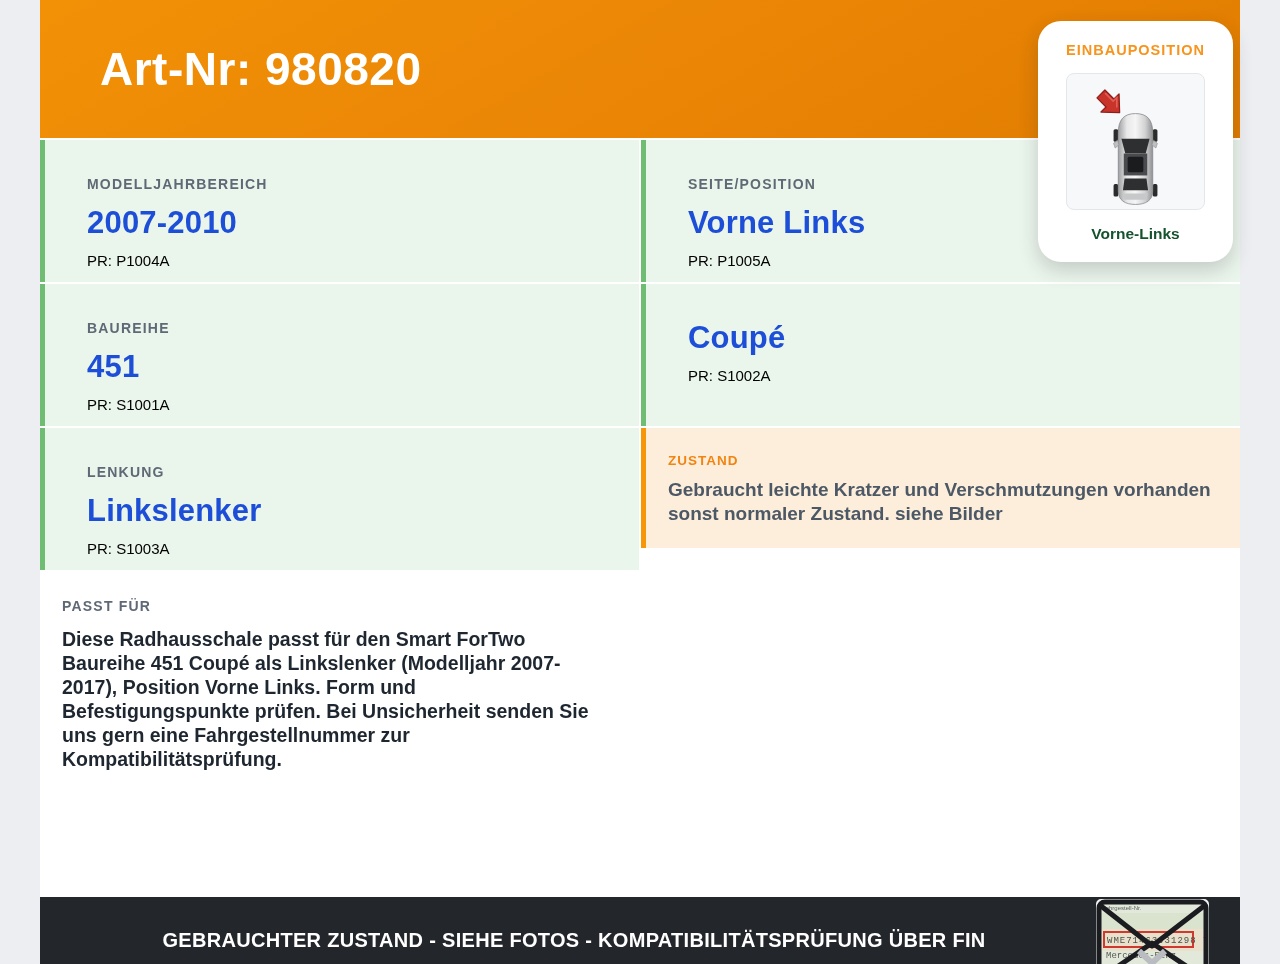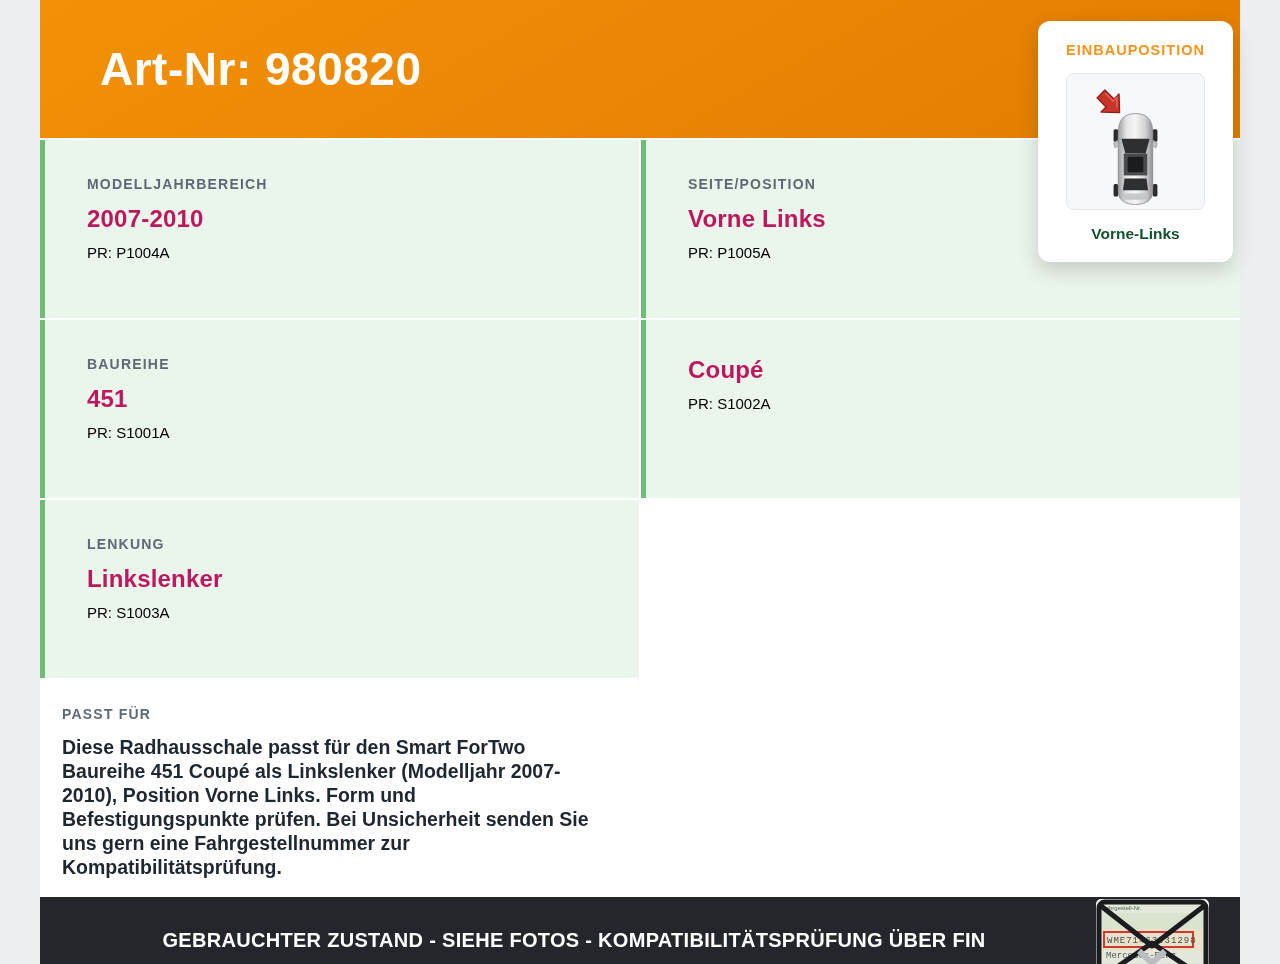--- a/index.html
+++ b/index.html
@@ -25,28 +25,28 @@
   
   .content{
     margin:0 40px;background:#FFFFFF;
     padding-top:2px;height:759px;box-sizing:border-box;
     display:grid;grid-template-columns:1fr 1fr;gap:2px;
   }
   .col{display:flex;flex-direction:column;gap:2px;min-width:0;}
   .card{box-sizing:border-box;}
   .card.green{
     background:#EAF5EC;border-left:5px solid #6EBD73;
-    height:178px;padding:36px 30px 0 42px;flex:0 0 auto;
+    height:142px;padding:36px 30px 0 42px;flex:0 0 auto;
   }
   .lbl{
     font-size:14px;font-weight:bold;color:#5E6975;
     letter-spacing:1.2px;margin:0 0 13px 0;text-transform:uppercase;
   }
   .val{
-    font-size:24px;font-weight:bold;color:#be185d;
+    font-size:31px;font-weight:bold;color:#1d4ed8;
     margin:0 0 11px 0;letter-spacing:0.2px;
   }
   .pr{font-size:15px;color:#000000;margin:0;}
 
   .card.zustand{
     background:#FCEEDA;border-left:5px solid #F8960A;
     height:120px;padding:25px 28px 0 22px;flex:0 0 auto;
   }
   .card.zustand .lbl{color:#F28411;font-size:13.5px;letter-spacing:1px;margin-bottom:10px;}
   .card.zustand .body{
@@ -69,21 +69,21 @@
   }
   .footer-text{
     flex:1;text-align:center;color:#FFFFFF;font-weight:bold;
     font-size:20px;letter-spacing:0.3px;padding-right:132px;
   }
   .doc-stamp{position:absolute;right:31px;top:2px;width:113px;height:84px;}
 
   
   .einbau{
     position:absolute;top:21px;right:47px;width:195px;height:241px;
-    background:#FFFFFF;border-radius:12px;
+    background:#FFFFFF;border-radius:23px;
     box-shadow:0 8px 20px rgba(40,40,40,0.20);
     padding-top:21px;box-sizing:border-box;text-align:center;
   }
   .einbau .title{
     margin:0 0 15px 0;color:#F7941D;font-size:14.5px;font-weight:bold;letter-spacing:1px;
   }
   .einbau .imgbox{
     width:139px;height:137px;margin:0 auto 13px auto;
     background:#F7F8FA;border:1px solid #E4E7EA;border-radius:8px;
     position:relative;box-sizing:border-box;
@@ -114,33 +114,37 @@
         <p class="val">451</p>
         <p class="pr">PR: S1001A</p>
       </section>
       <section class="card green">
         <p class="lbl">LENKUNG</p>
         <p class="val">Linkslenker</p>
         <p class="pr">PR: S1003A</p>
       </section>
       <section class="card passt">
         <p class="lbl">PASST FÜR</p>
-        <p class="body">Diese Radhausschale passt für den Smart ForTwo Baureihe 451 Coupé als Linkslenker (Modelljahr 2007-2010), Position Vorne Links. Form und Befestigungspunkte prüfen. Bei Unsicherheit senden Sie uns gern eine Fahrgestellnummer zur Kompatibilitätsprüfung.</p>
+        <p class="body">Diese Radhausschale passt für den Smart ForTwo Baureihe 451 Coupé als Linkslenker (Modelljahr 2007-2017), Position Vorne Links. Form und Befestigungspunkte prüfen. Bei Unsicherheit senden Sie uns gern eine Fahrgestellnummer zur Kompatibilitätsprüfung.</p>
       </section>
     </div>
 
     <div class="col">
       <section class="card green">
         <p class="lbl">SEITE/POSITION</p>
         <p class="val">Vorne Links</p>
         <p class="pr">PR: P1005A</p>
       </section>
       <section class="card green">
         <p class="val">Coupé</p>
         <p class="pr">PR: S1002A</p>
+      </section>
+      <section class="card zustand">
+        <p class="lbl">ZUSTAND</p>
+        <p class="body">Gebraucht leichte Kratzer und Verschmutzungen vorhanden sonst normaler Zustand. siehe Bilder</p>
       </section>
       <div class="filler"></div>
     </div>
   </div>
 
   <footer class="footerbar">
     <div class="footer-text">GEBRAUCHTER ZUSTAND - SIEHE FOTOS - KOMPATIBILITÄTSPRÜFUNG ÜBER FIN</div>
 
     <div class="doc-stamp">
       <svg width="113" height="84" viewBox="0 0 113 84" xmlns="http://www.w3.org/2000/svg">

